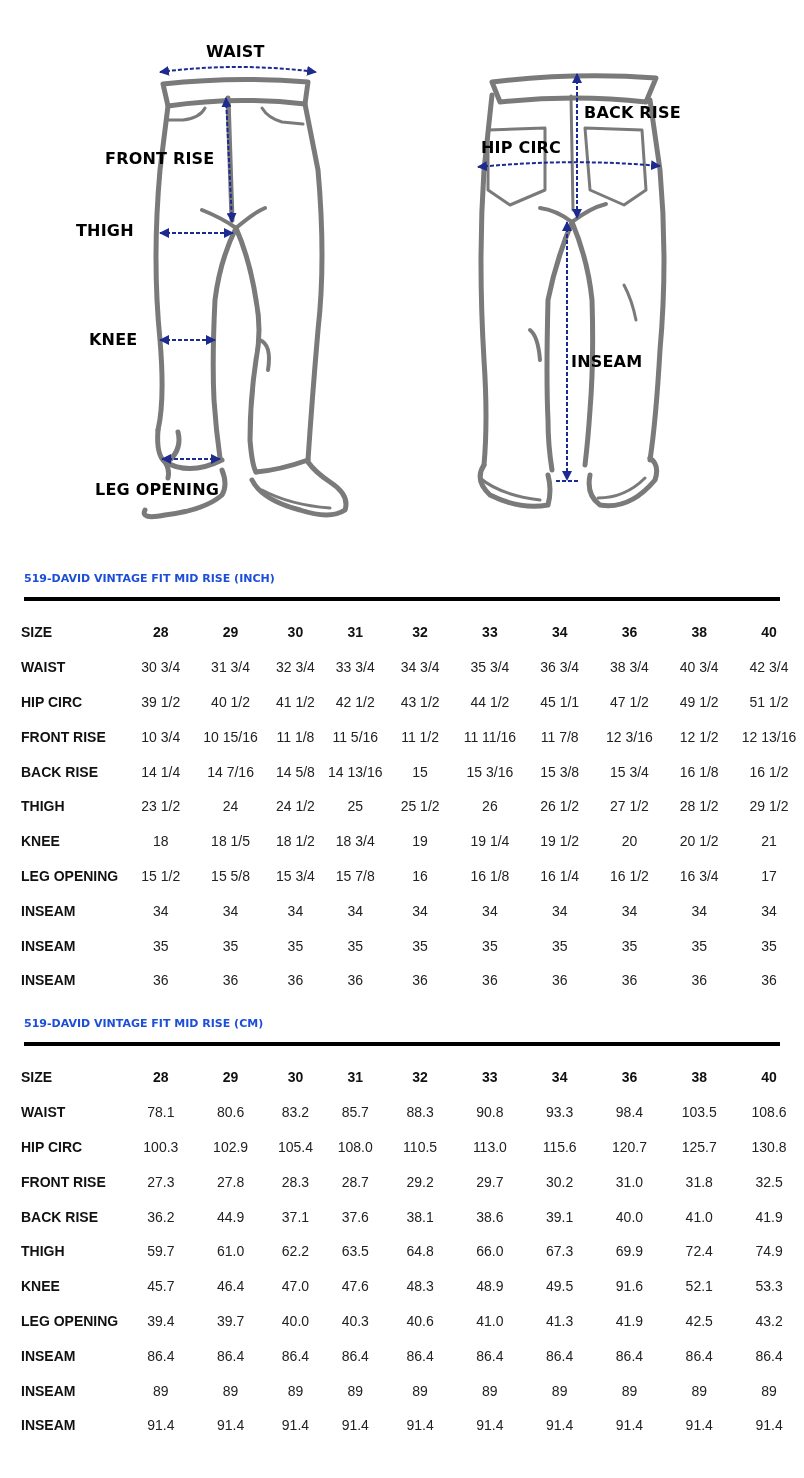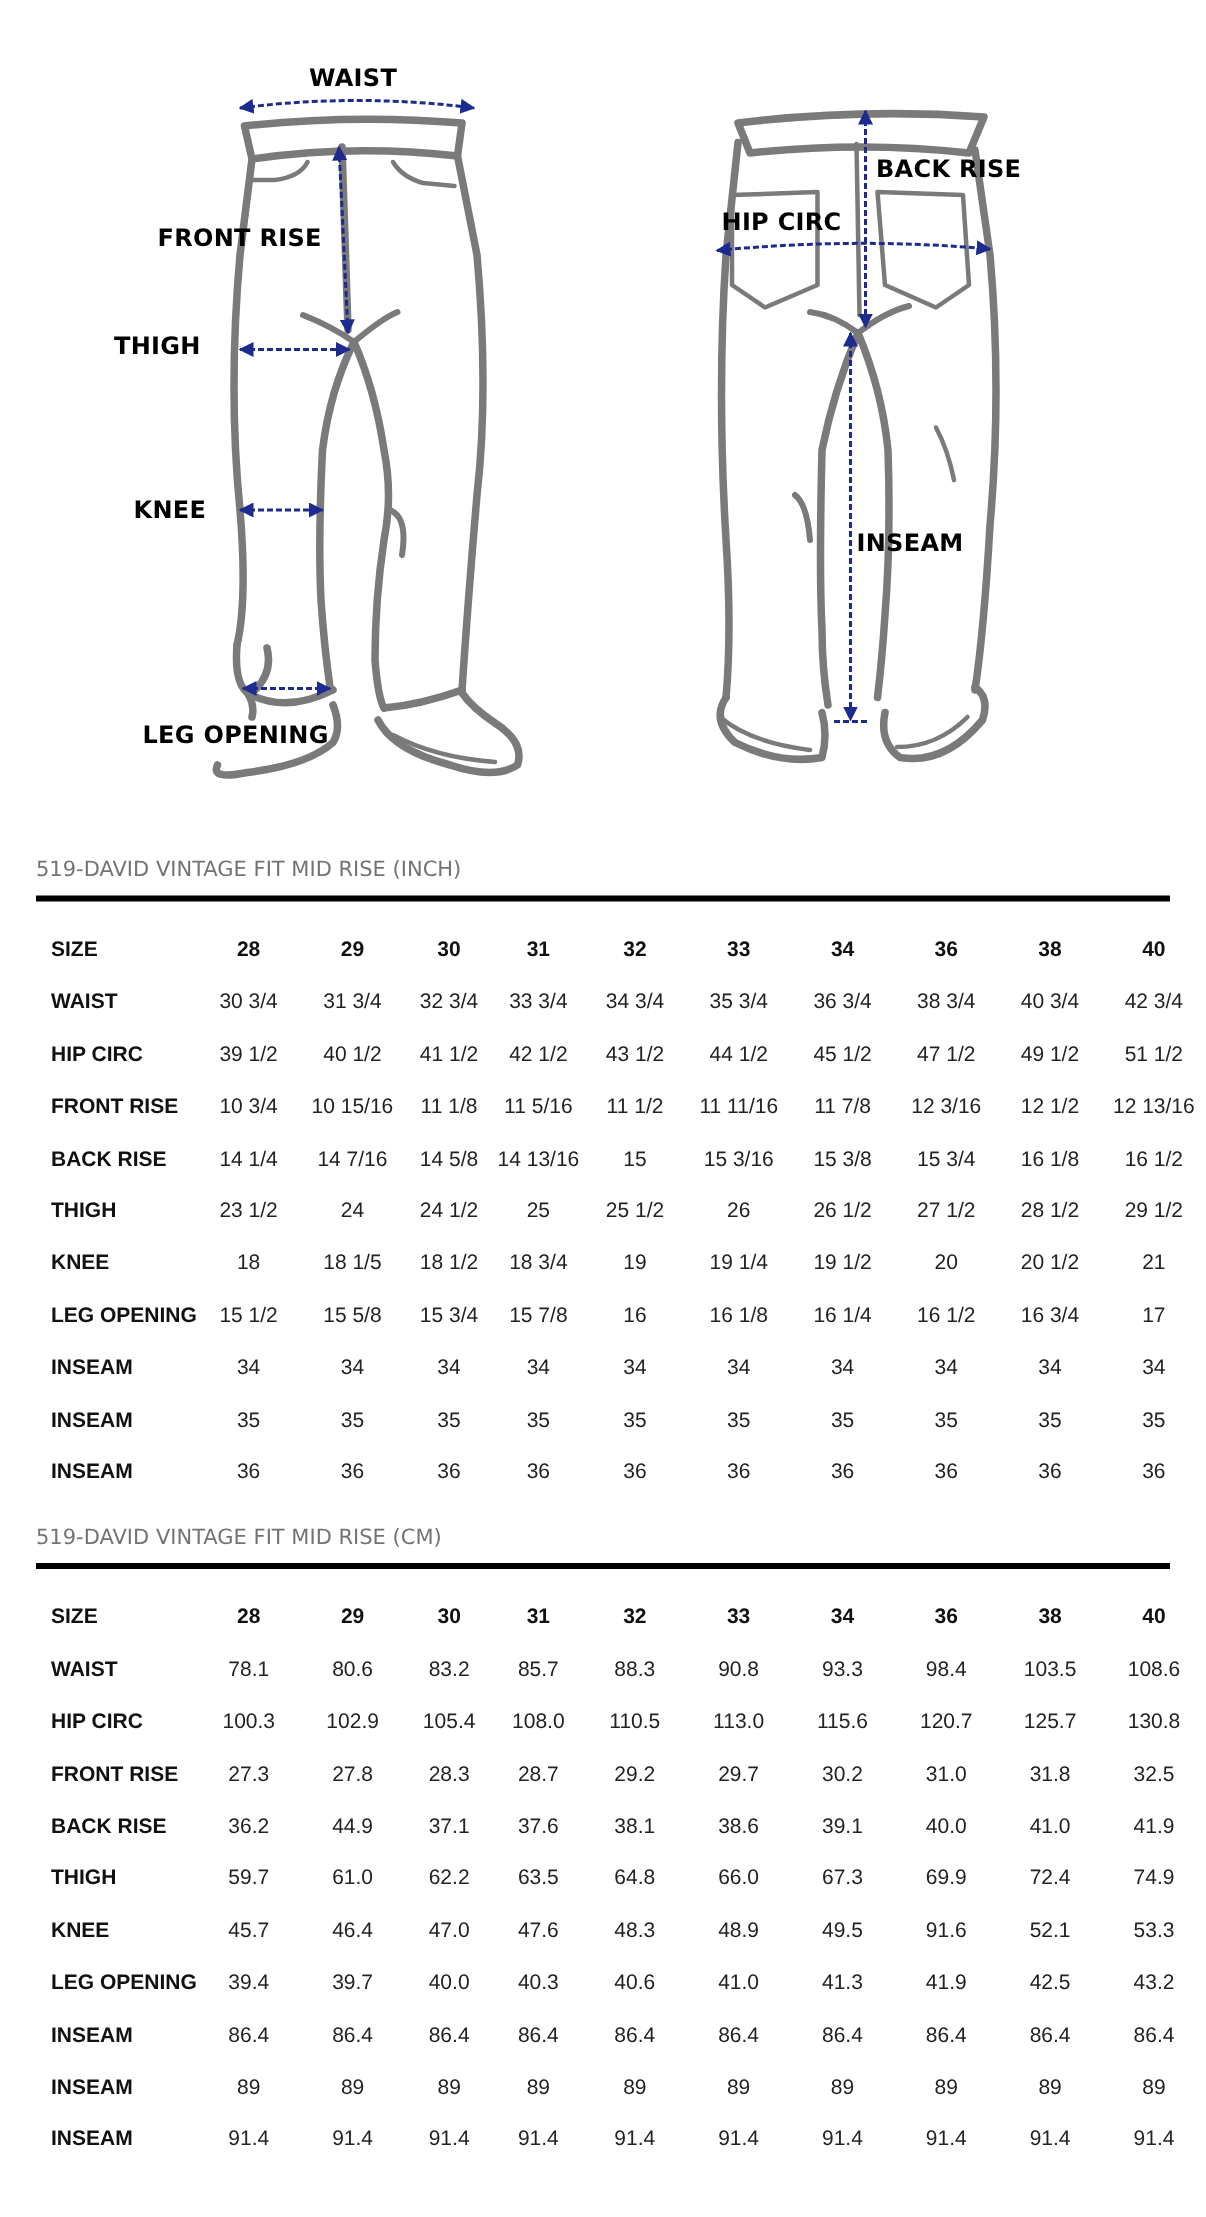--- a/index.html
+++ b/index.html
@@ -1,25 +1,25 @@
 <!DOCTYPE html>
 <html><head>
 <meta charset="utf-8">
 <style>
   html, body { margin: 0; padding: 0; background: #ffffff; }
   body { width: 804px; height: 1478px; position: relative; overflow: hidden; font-family: "Liberation Sans", sans-serif; color: #111; }
   .diagram { position: absolute; left: 0; top: 0; width: 804px; height: 545px; }
   .diagram svg { position: absolute; left: 0; top: 0; }
   .dlabel { position: absolute; font-family: "DejaVu Sans", sans-serif; font-weight: bold; font-size: 16px; color: #000; white-space: nowrap; letter-spacing: 0.2px; }
   .section { position: absolute; left: 0; width: 804px; }
-  .sec-title { position: absolute; left: 24px; font-family: "DejaVu Sans", sans-serif; font-weight: normal; font-size: 14px; color: #737373; white-space: nowrap; }
+  .sec-title { position: absolute; left: 24px; font-family: "DejaVu Sans", sans-serif; font-weight: bold; font-size: 11px; color: #1d4ed8; white-space: nowrap; }
   .sec-rule { position: absolute; left: 24px; width: 756px; height: 4px; background: #000; }
   table.sz { position: absolute; left: 0; border-collapse: collapse; table-layout: fixed; }
   table.sz td { padding: 0; height: 34.8px; font-size: 14px; color: #222; text-align: center; white-space: nowrap; vertical-align: middle; }
-  table.sz td.rl { text-align: left; padding-left: 34px; font-weight: bold; color: #111; }
+  table.sz td.rl { text-align: left; padding-left: 21px; font-weight: bold; color: #111; }
   table.sz tr.hdr td { font-weight: bold; color: #111; }
 </style>
 </head>
 <body>
 
 <div class="diagram">
   <svg width="804" height="545" viewBox="0 0 804 545">
     <defs>
       <marker id="ah" viewBox="0 0 10 10" refX="9" refY="5" markerWidth="5" markerHeight="5" orient="auto-start-reverse">
         <path d="M0,0 L10,5 L0,10 z" fill="#1d2a8f"></path>
@@ -135,21 +135,21 @@
           <td>42 3/4</td>
         </tr>
         <tr>
           <td class="rl">HIP CIRC</td>
           <td>39 1/2</td>
           <td>40 1/2</td>
           <td>41 1/2</td>
           <td>42 1/2</td>
           <td>43 1/2</td>
           <td>44 1/2</td>
-          <td>45 1/2</td>
+          <td>45 1/1</td>
           <td>47 1/2</td>
           <td>49 1/2</td>
           <td>51 1/2</td>
         </tr>
         <tr>
           <td class="rl">FRONT RISE</td>
           <td>10 3/4</td>
           <td>10 15/16</td>
           <td>11 1/8</td>
           <td>11 5/16</td>

